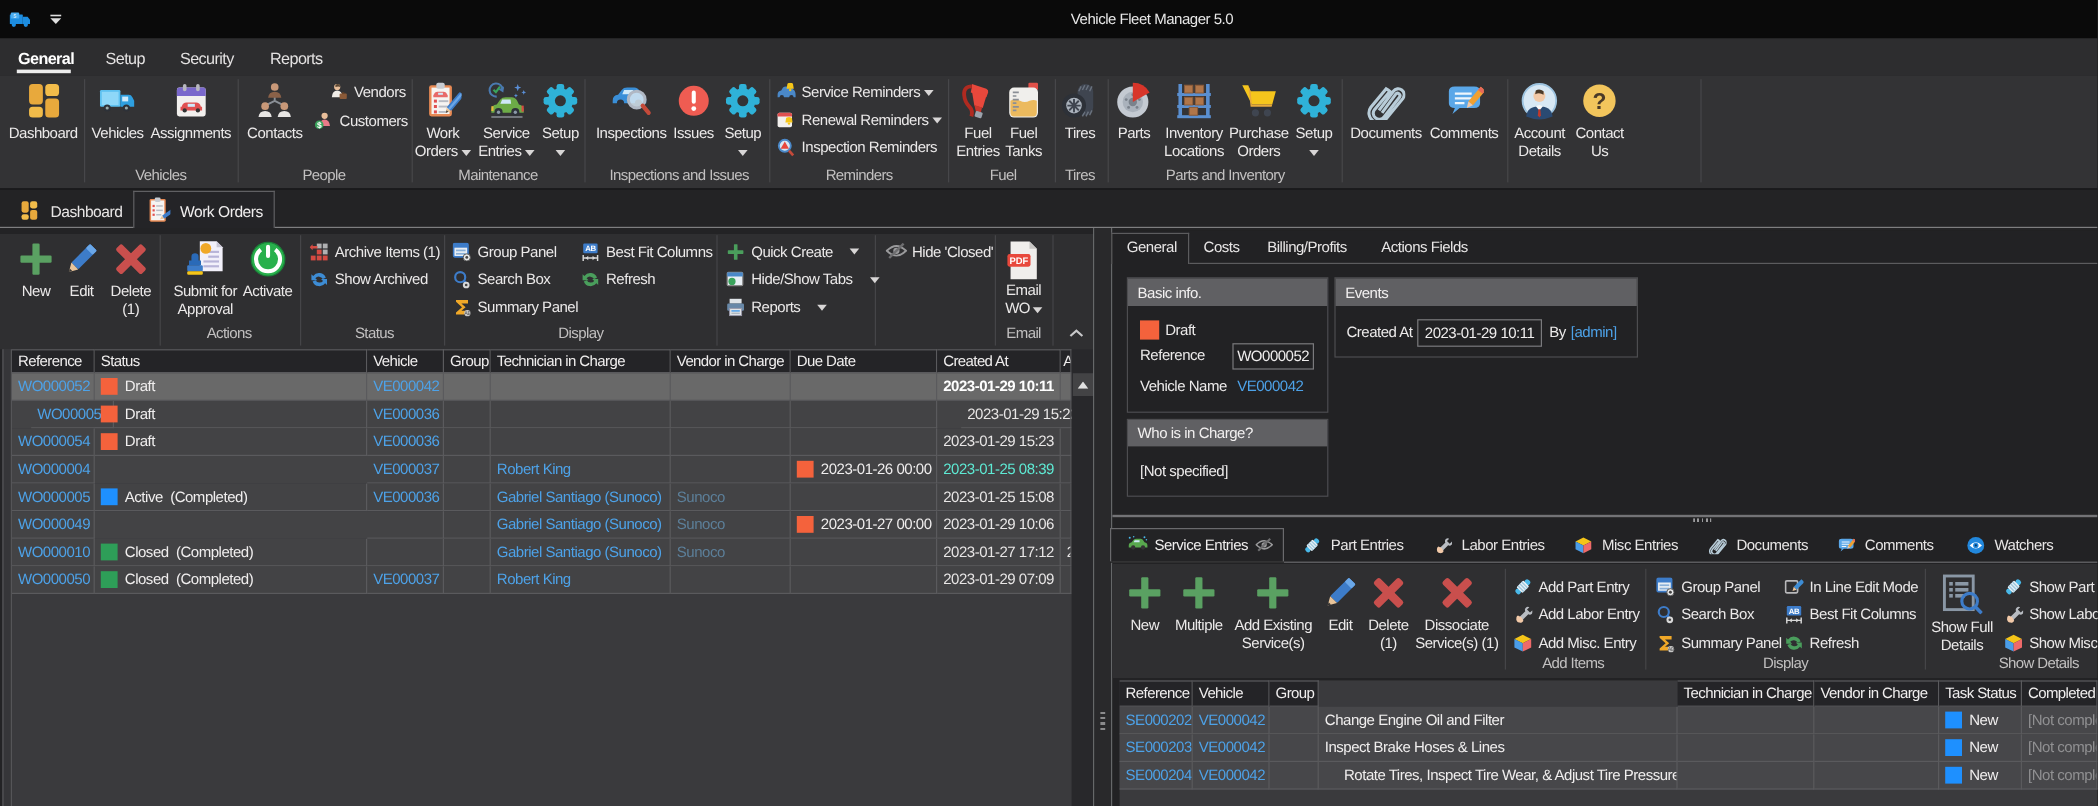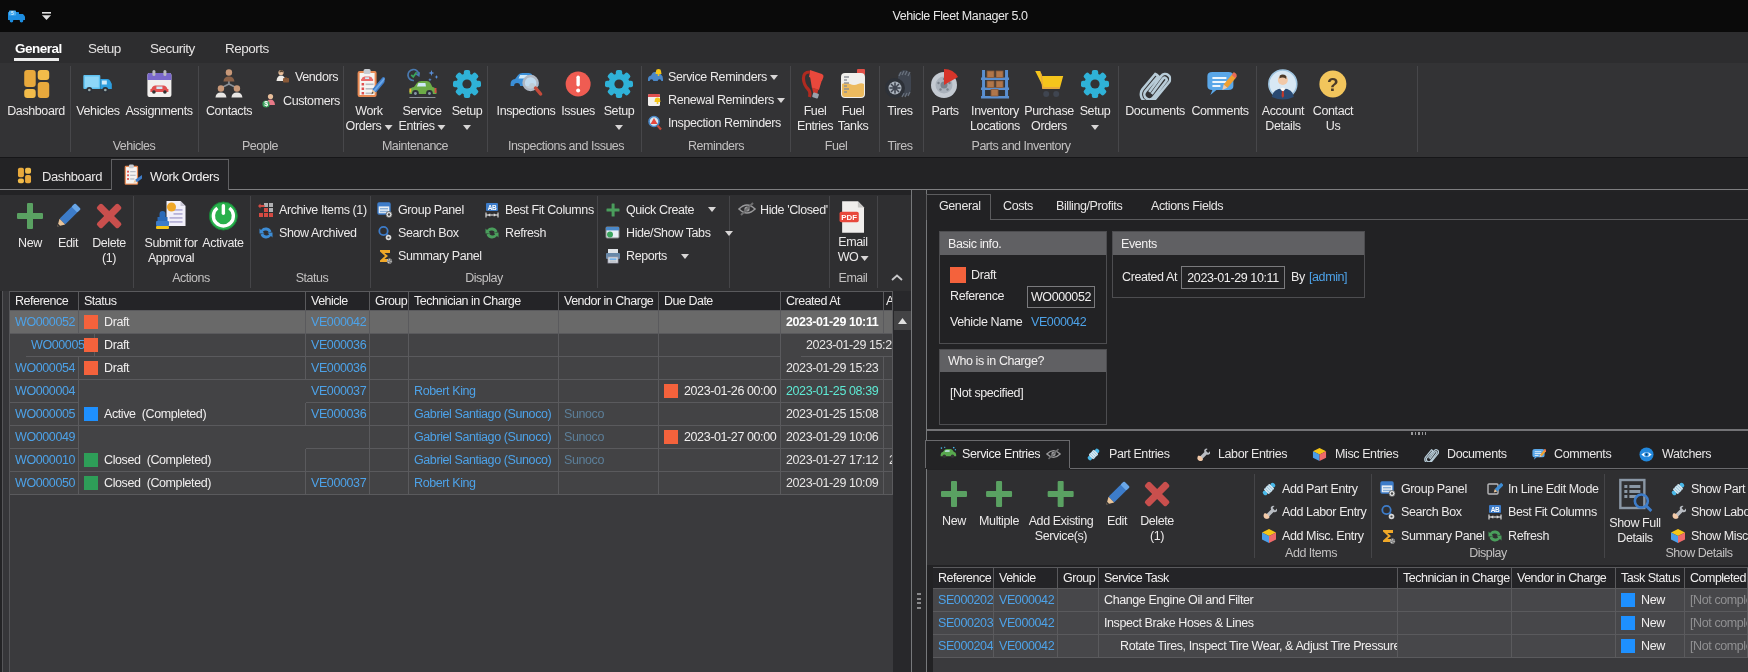--- a/index.html
+++ b/index.html
@@ -270,21 +270,21 @@
     <div class="rsep" style="left:487px;"></div>
     <div class="rsep" style="left:641px;"></div>
     <div class="rsep" style="left:790px;"></div>
     <div class="rsep" style="left:879px;"></div>
     <div class="rsep" style="left:923px;"></div>
     <div class="rsep" style="left:1118px;"></div>
     <div class="rsep" style="left:1256px;"></div>
     <div class="rsep" style="left:1417px;"></div>
 
 <div class="glabel" style="left:134px;">Vehicles</div>
-<div class="glabel" style="left:260px;">People</div>
+<div class="glabel" style="left:270px;">People</div>
 <div class="glabel" style="left:415px;">Maintenance</div>
 <div class="glabel" style="left:566px;">Inspections and Issues</div>
 <div class="glabel" style="left:716px;">Reminders</div>
 <div class="glabel" style="left:836px;">Fuel</div>
 <div class="glabel" style="left:900px;">Tires</div>
 <div class="glabel" style="left:1021px;">Parts and Inventory</div>
 
 <div class="bigbtn" style="left:36px;">
       <div class="bicon">
         <svg width="32" height="32" viewBox="0 0 32 32">
@@ -1017,21 +1017,21 @@
 <div class="cell" style="left:306px;top:181px;width:64px;height:23px;">
       <span class="link">VE000037</span>
     </div>
 <div class="cell" style="left:370px;top:181px;width:39px;height:23px;"></div>
 <div class="cell" style="left:409px;top:181px;width:150px;height:23px;">
       <span class="link">Robert King</span>
     </div>
 <div class="cell" style="left:559px;top:181px;width:100px;height:23px;"></div>
 <div class="cell" style="left:659px;top:181px;width:122px;height:23px;"></div>
 <div class="cell" style="left:781px;top:181px;width:103px;height:23px;">
-      <span style="color:#e8e6e6;">2023-01-29 10:09</span>
+      <span style="color:#e8e6e6;">2023-01-29 07:09</span>
     </div>
 <div class="cell" style="left:884px;top:181px;width:9px;height:23px;">
       <span style="color:#e8e6e6;"></span>
     </div>
 <div class="abs" style="left:893px;top:0px;width:18px;height:381px;background:#28282b;"></div>
 <div class="abs ctr" style="left:893.5px;top:20px;width:17px;height:19px;background:#434345;">
       <svg width="9" height="6" viewBox="0 0 9 6">
         <path d="M0 6 L4.5 0 L9 6 Z" fill="#e0e0e0"></path>
       </svg>
     </div>
@@ -1053,21 +1053,21 @@
 <div class="ptab" style="left:224px;top:7px;">Actions Fields</div>
 <div class="gbox" style="left:12px;top:39px;width:168px;height:113px;">
       <div class="ghd" style="height:23px;">Basic info.</div>
     </div>
 <div class="abs" style="left:23px;top:75px;width:16px;height:16px;background:#f4623c;"></div>
 <div class="abs" style="left:44px;top:76px;font-size:12.5px;letter-spacing:-0.4px;">Draft</div>
 <div class="abs" style="left:23px;top:97px;font-size:12.5px;letter-spacing:-0.4px;">Reference</div>
 <div class="inpt" style="left:100px;top:94px;width:68px;height:22px;">WO000052</div>
 <div class="abs" style="left:23px;top:123px;font-size:12.5px;letter-spacing:-0.4px;">Vehicle Name</div>
 <div class="abs link" style="left:104px;top:123px;font-size:12.5px;letter-spacing:-0.4px;">VE000042</div>
-<div class="gbox" style="left:12px;top:157px;width:168px;height:76px;">
+<div class="gbox" style="left:12px;top:157px;width:168px;height:65px;">
       <div class="ghd" style="height:22px;">Who is in Charge?</div>
     </div>
 <div class="abs" style="left:23px;top:194px;font-size:12.5px;letter-spacing:-0.4px;">[Not specified]</div>
 <div class="gbox" style="left:185px;top:39px;width:253px;height:67px;">
       <div class="ghd" style="height:23px;">Events</div>
     </div>
 <div class="abs" style="left:195px;top:78px;font-size:12.5px;letter-spacing:-0.4px;">Created At</div>
 <div class="inpt" style="left:254px;top:74px;width:104px;height:23px;">2023-01-29 10:11</div>
 <div class="abs" style="left:364px;top:78px;font-size:12.5px;letter-spacing:-0.4px;">By</div>
 <div class="abs link" style="left:382px;top:78px;font-size:12.5px;letter-spacing:-0.4px;">[admin]</div>
@@ -1165,20 +1165,29 @@
       </div>
 <div class="bigbtn" style="left:230px;top:6px;">
         <div class="bicon">
           <svg width="32" height="32">
             <use href="#i-x"></use>
           </svg>
         </div>
         <div class="blbl">Delete
 (1)</div>
       </div>
+<div class="bigbtn" style="left:287px;top:6px;">
+        <div class="bicon">
+          <svg width="32" height="32">
+            <use href="#i-x"></use>
+          </svg>
+        </div>
+        <div class="blbl">Dissociate
+Service(s) (1)</div>
+      </div>
 <div class="bigbtn" style="left:708px;top:6px;">
         <div class="bicon" style="width:34px;height:34px;">
           <svg width="34" height="34" viewBox="0 0 34 34">
             <use href="#i-fulldetails"></use>
           </svg>
         </div>
         <div class="blbl">Show Full
 Details</div>
       </div>
 <div class="smbtn" style="left:334px;top:8px;"><span class="sic">
@@ -1240,21 +1249,20 @@
           <svg width="16" height="16" viewBox="0 0 16 16">
             <use href="#i-cube"></use>
           </svg>
         </span>Show Misc.</div>
 </div>
 <div class="abs" style="left:6px;top:375px;width:815px;height:105px;background:#3a3a3d;"></div>
 <div class="abs" style="left:0px;top:375px;width:821px;height:105px;">
 <div class="gridhdr" style="left:6px;top:0px;width:61px;height:22px;">Reference</div>
 <div class="gridhdr" style="left:67px;top:0px;width:64px;height:22px;">Vehicle</div>
 <div class="gridhdr" style="left:131px;top:0px;width:41px;height:22px;">Group</div>
-<div class="gridhdr" style="left:172px;top:0px;width:299px;height:22px;">Service Task</div>
 <div class="gridhdr" style="left:471px;top:0px;width:114px;height:22px;">Technician in Charge</div>
 <div class="gridhdr" style="left:585px;top:0px;width:104px;height:22px;">Vendor in Charge</div>
 <div class="gridhdr" style="left:689px;top:0px;width:69px;height:22px;">Task Status</div>
 <div class="gridhdr" style="left:758px;top:0px;width:63px;height:22px;">Completed .</div>
 <div class="abs" style="left:6px;top:22px;width:815px;height:23px;background:#47474a;"></div>
 <div class="cell" style="left:6px;top:22px;width:61px;height:23px;">
         <span class="link">SE000202</span>
       </div>
 <div class="cell" style="left:67px;top:22px;width:64px;height:23px;">
         <span class="link">VE000042</span>

